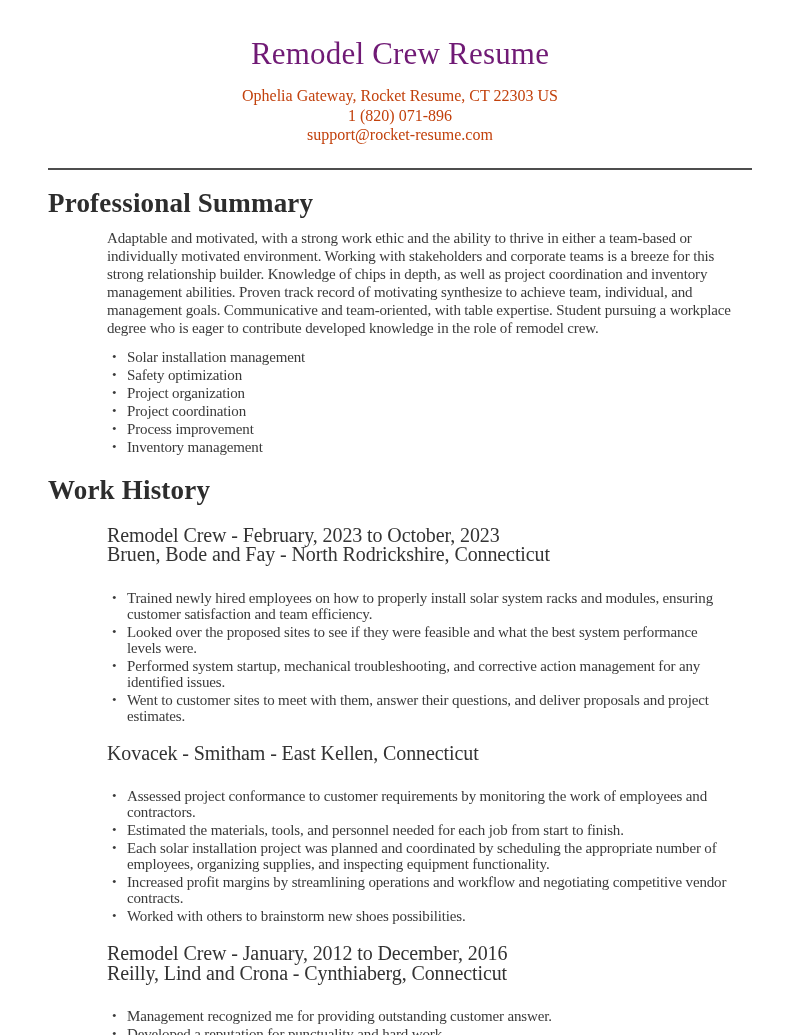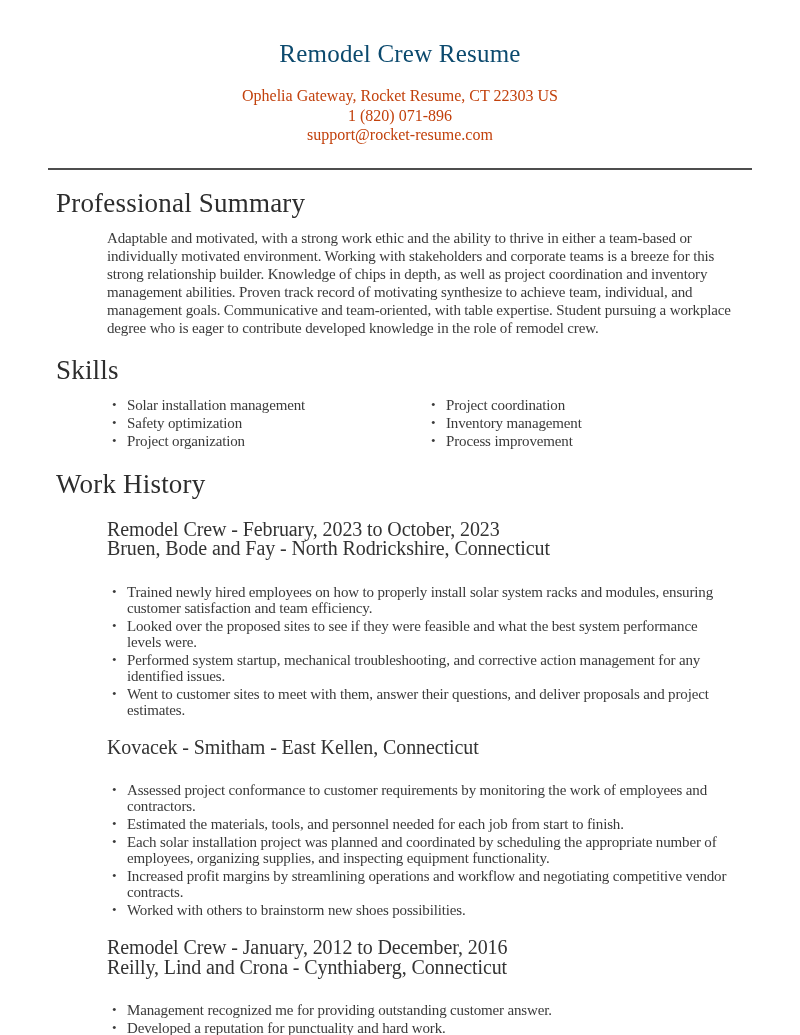--- a/index.html
+++ b/index.html
@@ -10,44 +10,44 @@
     background: #ffffff;
     color: #3a3a3a;
     font-family: "Liberation Serif", "DejaVu Serif", serif;
   }
   .page { padding: 34px 48px 0 48px; }
 
   
   .doc-header { text-align: center; }
   .doc-title {
     margin: 0 0 12px 0;
-    font-size: 25px;
+    font-size: 31px;
     line-height: 40px;
     font-weight: 500;
-    color: #0c4a6e;
+    color: #701a75;
     letter-spacing: 0.2px;
   }
   .contact p {
     margin: 0;
     font-size: 16px;
     line-height: 19.5px;
     color: #c2410c;
   }
   .divider {
     border: none;
     border-top: 2px solid #4d4d4d;
     margin: 23px 0 0 0;
   }
 
   
   h2.section-heading {
-    margin: 17px 0 0 8px;
+    margin: 17px 0 0 0;
     font-size: 27px;
     line-height: 32px;
-    font-weight: 400;
+    font-weight: 700;
     color: #2d2d2d;
     letter-spacing: 0.2px;
   }
 
   .summary-text {
     margin: 10px 0 12px 59px;
     width: 624px;
     font-size: 15px;
     line-height: 18px;
     letter-spacing: -0.15px;
@@ -65,21 +65,21 @@
   }
   li::before {
     content: "\2022";
     position: absolute;
     left: 5px;
     top: 0;
     font-size: 13px;
   }
 
   
-  .skills-cols { display: flex; margin: 11px 0 0 59px; }
+  .skills-cols { display: flex; margin: 11px 0 0 59px; flex-direction: column; }
   .skills-col { width: 319px; }
 
   
   .jobs { margin-top: 6px; }
   .job { margin-top: 20px; }
   .job-title, .job-company {
     margin: 0 0 0 59px;
     font-size: 20px;
     line-height: 19.5px;
     color: #333333;
@@ -105,31 +105,30 @@
   </div>
 
   <hr class="divider">
 
   <section>
     <h2 class="section-heading">Professional Summary</h2>
     <p class="summary-text">Adaptable and motivated, with a strong work ethic and the ability to thrive in either a team-based or individually motivated environment. Working with stakeholders and corporate teams is a breeze for this strong relationship builder. Knowledge of chips in depth, as well as project coordination and inventory management abilities. Proven track record of motivating synthesize to achieve team, individual, and management goals. Communicative and team-oriented, with table expertise. Student pursuing a workplace degree who is eager to contribute developed knowledge in the role of remodel crew.</p>
   </section>
 
   <section>
-    <h2 class="section-heading">Skills</h2>
     <div class="skills-cols">
       <ul class="skills-col">
           <li>Solar installation management</li>
           <li>Safety optimization</li>
           <li>Project organization</li>
         </ul>
       <ul class="skills-col">
           <li>Project coordination</li>
+          <li>Process improvement</li>
           <li>Inventory management</li>
-          <li>Process improvement</li>
         </ul>
     </div>
   </section>
 
   <section>
     <h2 class="section-heading">Work History</h2>
     <div class="jobs">
         <div class="job">
           <p class="job-title">Remodel Crew - February, 2023 to October, 2023</p>
           <p class="job-company">Bruen, Bode and Fay - North Rodrickshire, Connecticut</p>

